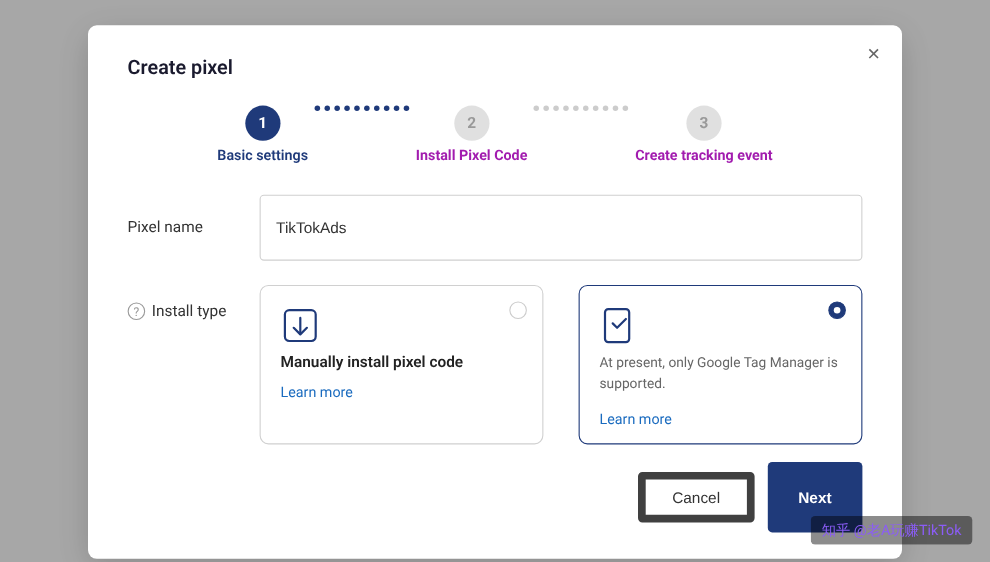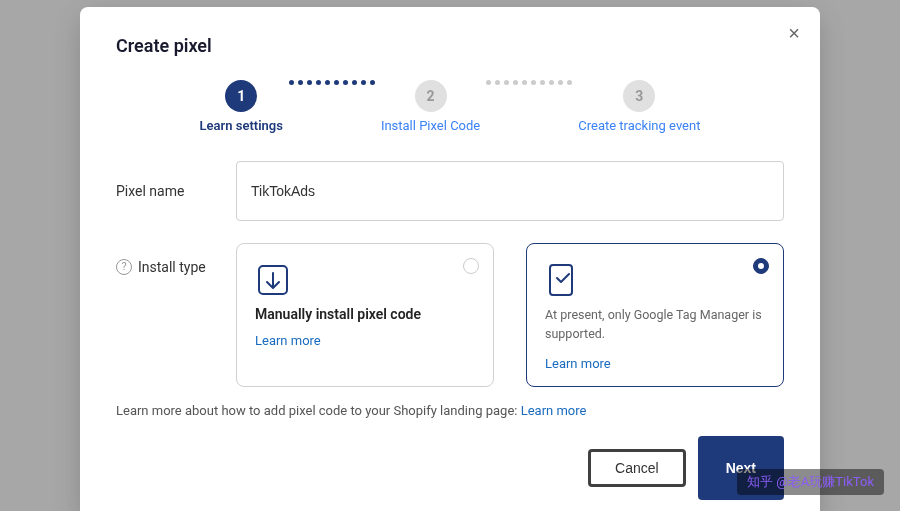--- a/index.html
+++ b/index.html
@@ -82,22 +82,22 @@
       color: #999;
     }
     .step-label {
       font-size: 13px;
       margin-top: 6px;
       white-space: nowrap;
       color: #1f3a7a;
       font-weight: 600;
     }
     .step-label.inactive {
-      color: #3b82f6;
-      font-weight: 400;
+      color: #a21caf;
+      font-weight: 700;
     }
     .step-dots {
       display: flex;
       align-items: center;
       padding-bottom: 22px;
       margin: 0 4px;
     }
     .dot {
       width: 5px;
       height: 5px;
@@ -231,21 +231,21 @@
       text-decoration: none;
     }
     .footer {
       display: flex;
       justify-content: flex-end;
       gap: 12px;
       align-items: center;
     }
     .btn-cancel {
       background: #fff;
-      border: 3px solid #404040;
+      border: 7px solid #404040;
       border-radius: 4px;
       padding: 8px 24px;
       font-size: 14px;
       color: #333;
       cursor: pointer;
     }
     .btn-next {
       background: #1f3a7a;
       border: none;
       border-radius: 4px;
@@ -274,21 +274,21 @@
   <div class="modal">
 
     <div class="modal-title">Create pixel</div>
 
     <button class="close-btn">×</button>
 
     <div class="stepper">
 
       <div class="step">
         <div class="step-circle active">1</div>
-        <div class="step-label">Learn settings</div>
+        <div class="step-label">Basic settings</div>
       </div>
 
       <div class="step-dots">
         <span class="dot dark"></span>
         <span class="dot dark"></span>
         <span class="dot dark"></span>
         <span class="dot dark"></span>
         <span class="dot dark"></span>
         <span class="dot dark"></span>
         <span class="dot dark"></span>
@@ -353,24 +353,20 @@
               <rect x="5" y="3" width="22" height="30" rx="3" fill="none" stroke="#1f3a7a" stroke-width="2"></rect>
               <polyline points="12,16 16,20 24,12" stroke="#1f3a7a" stroke-width="2" stroke-linecap="round" stroke-linejoin="round"></polyline>
             </svg>
           </div>
           <div class="card-desc">At present, only Google Tag Manager is supported.</div>
           <a class="card-link">Learn more</a>
         </div>
       </div>
     </div>
 
-    <div class="bottom-note">
-      <span>Learn more about how to add pixel code to your Shopify landing page:</span>
-      <a class="card-link">Learn more</a>
-    </div>
 
     <div class="footer">
       <button class="btn-cancel">Cancel</button>
       <button class="btn-next">Next</button>
     </div>
   </div>
 </div>
 
 <div class="watermark">知乎 @老A玩赚TikTok</div>
 

